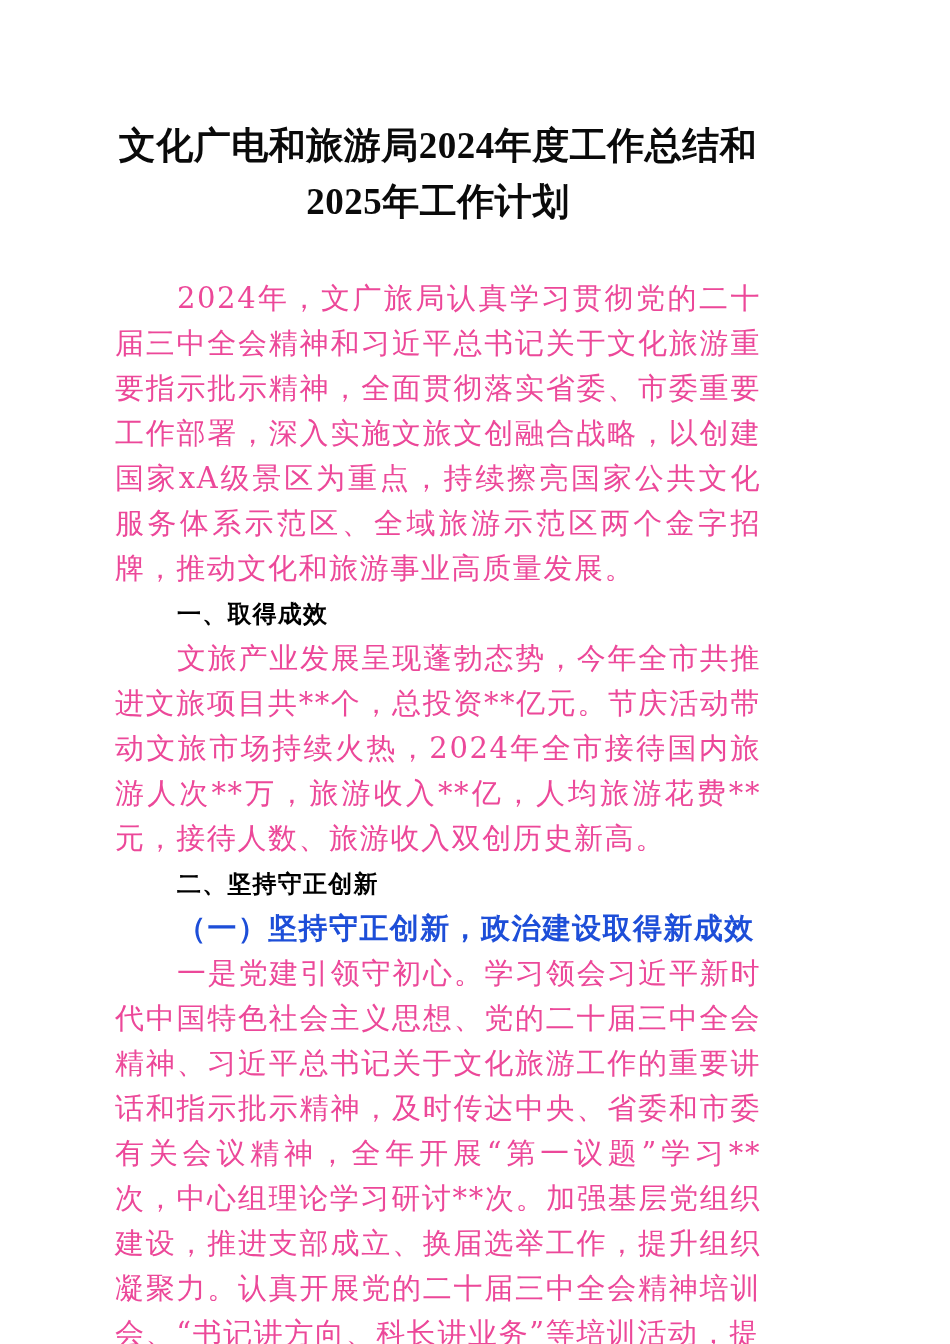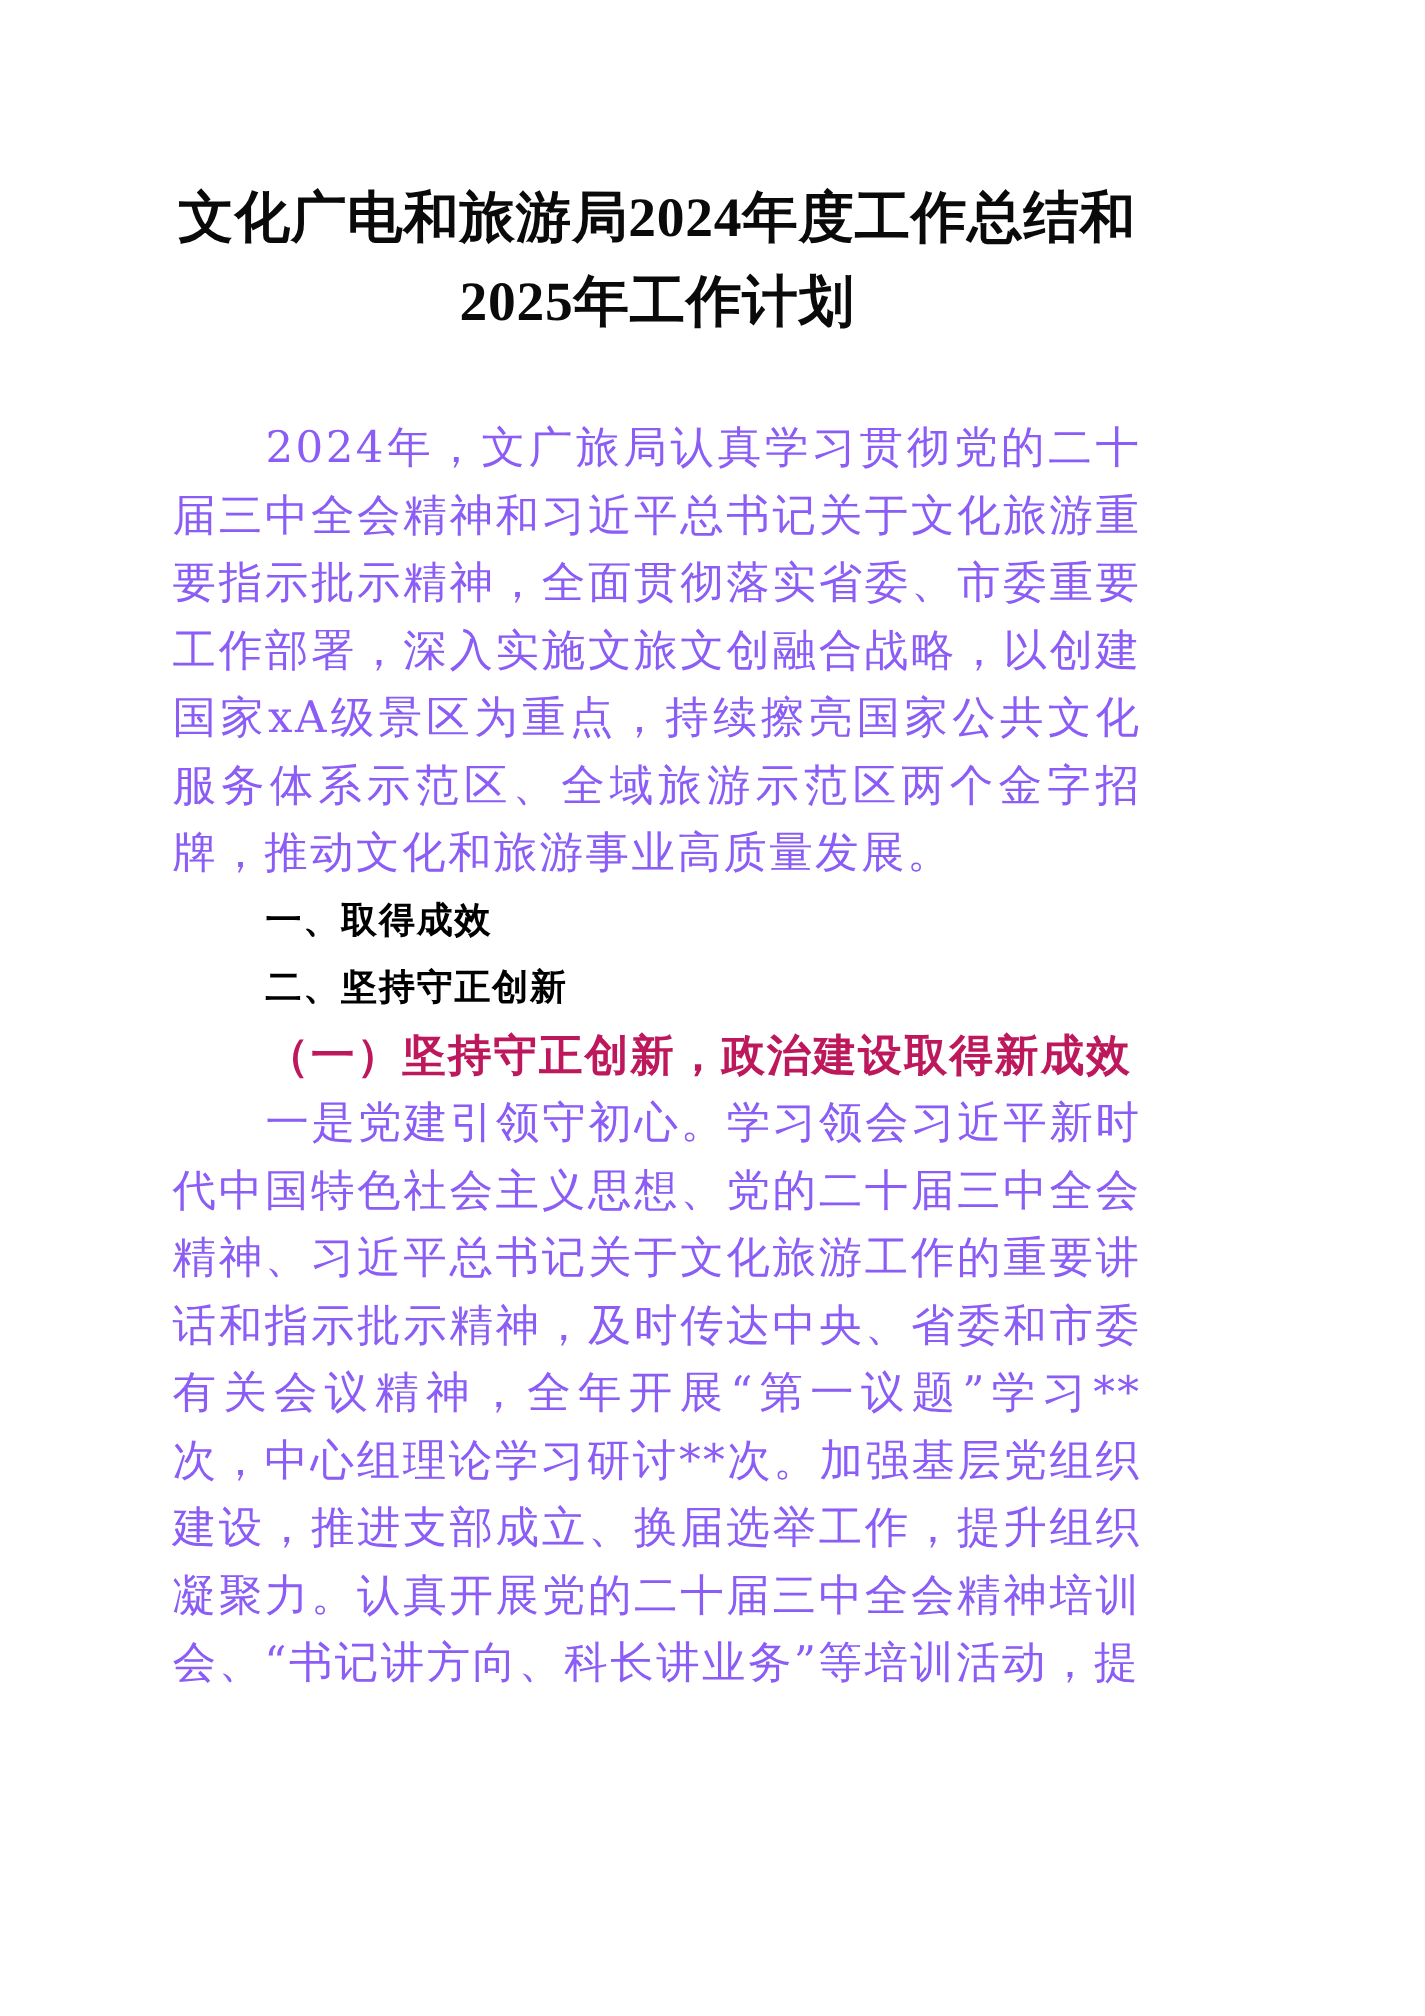--- a/index.html
+++ b/index.html
@@ -45,21 +45,21 @@
 
   p.para {
     margin: 0;
     font-family: "DejaVu Serif", "Liberation Serif", serif;
     font-size: 29px;
     line-height: 45px;
     text-align: justify;
     text-justify: inter-character;
     text-indent: 62px;
     letter-spacing: 1.6px;
-    color: #8b5cf6;
+    color: #ec4899;
     word-break: break-all;
   }
 
   
   h2.h1-cn {
     margin: 0;
     font-family: "Liberation Sans", "DejaVu Sans", sans-serif;
     font-weight: bold;
     font-size: 24px;
     line-height: 45px;
@@ -70,41 +70,42 @@
 
   
   h3.h2-cn {
     margin: 0;
     font-family: "DejaVu Serif", "Liberation Serif", serif;
     font-weight: bold;
     font-size: 29px;
     line-height: 45px;
     text-indent: 62px;
     letter-spacing: 1.4px;
-    color: #be185d;
+    color: #1d4ed8;
   }
 
   
   p.para.last {
     text-align: justify;
   }
 </style>
 </head>
 <body>
 
 <div class="page">
 
   <h1 class="doc-title">文化广电和旅游局2024年度工作总结和2025年工作计划</h1>
 
   <div class="body-area">
 
     <p class="para">2024年，文广旅局认真学习贯彻党的二十届三中全会精神和习近平总书记关于文化旅游重要指示批示精神，全面贯彻落实省委、市委重要工作部署，深入实施文旅文创融合战略，以创建国家xA级景区为重点，持续擦亮国家公共文化服务体系示范区、全域旅游示范区两个金字招牌，推动文化和旅游事业高质量发展。</p>
 
     <h2 class="h1-cn">一、取得成效</h2>
 
+    <p class="para">文旅产业发展呈现蓬勃态势，今年全市共推进文旅项目共**个，总投资**亿元。节庆活动带动文旅市场持续火热，2024年全市接待国内旅游人次**万，旅游收入**亿，人均旅游花费**元，接待人数、旅游收入双创历史新高。</p>
 
     <h2 class="h1-cn">二、坚持守正创新</h2>
 
     <h3 class="h2-cn">（一）坚持守正创新，政治建设取得新成效</h3>
 
     <p class="para last">一是党建引领守初心。学习领会习近平新时代中国特色社会主义思想、党的二十届三中全会精神、习近平总书记关于文化旅游工作的重要讲话和指示批示精神，及时传达中央、省委和市委有关会议精神，全年开展“第一议题”学习**次，中心组理论学习研讨**次。加强基层党组织建设，推进支部成立、换届选举工作，提升组织凝聚力。认真开展党的二十届三中全会精神培训会、“书记讲方向、科长讲业务”等培训活动，提</p>
 
   </div>
 </div>
 

